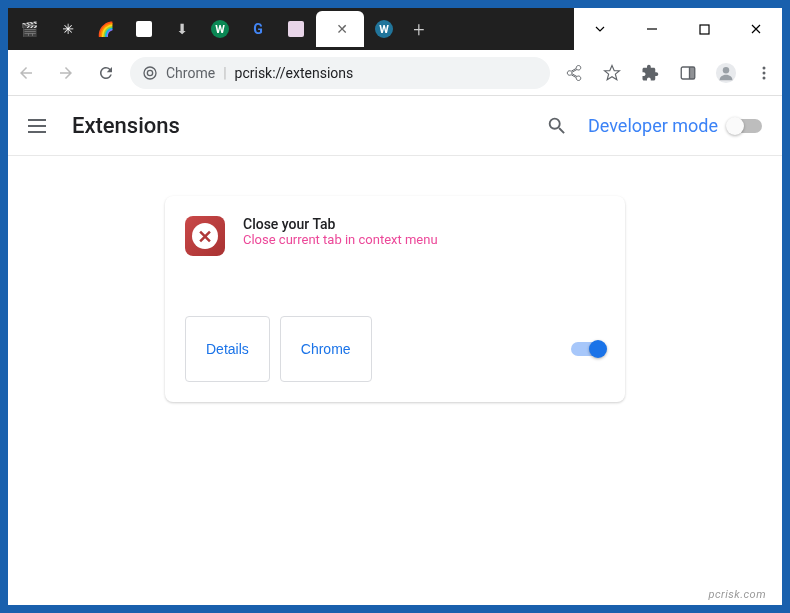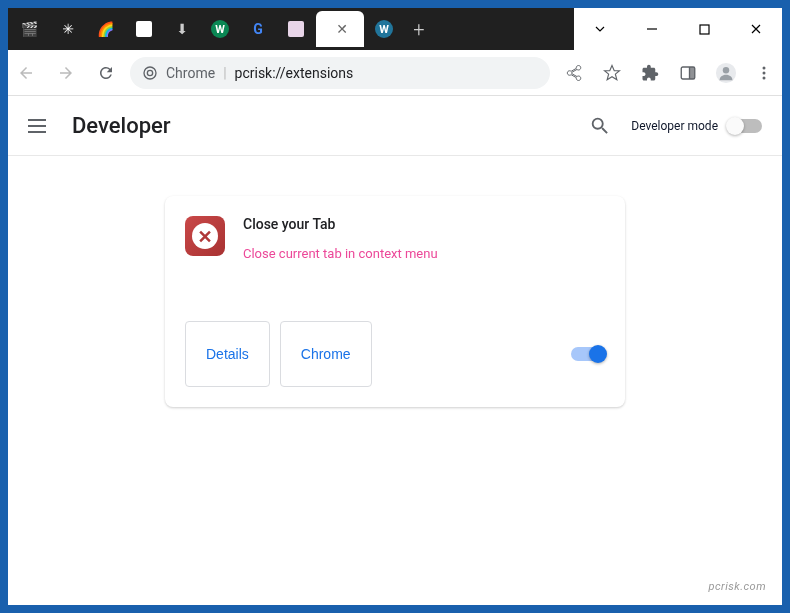--- a/index.html
+++ b/index.html
@@ -156,22 +156,22 @@
       flex: 1;
     }
     .ext-search {
       color: #5f6368;
       cursor: pointer;
     }
     .dev-mode {
       display: flex;
       align-items: center;
       gap: 10px;
-      font-size: 12px;
-      color: #0f172a;
+      font-size: 18px;
+      color: #3b82f6;
     }
     .toggle {
       width: 34px;
       height: 14px;
       background: #bdbdbd;
       border-radius: 7px;
       position: relative;
       cursor: pointer;
     }
     .toggle-knob {
@@ -231,21 +231,21 @@
       display: flex;
       align-items: center;
       justify-content: center;
       color: #b03838;
       font-weight: bold;
       font-size: 18px;
     }
     .ext-info {
       display: flex;
       flex-direction: column;
-      gap: 14px;
+      gap: 0;
     }
     .ext-name {
       font-size: 14px;
       color: #202124;
       font-weight: 500;
     }
     .ext-desc {
       font-size: 13px;
       color: #ec4899;
     }
@@ -261,21 +261,21 @@
       background: #fff;
       color: #1a73e8;
       font-size: 14px;
       cursor: pointer;
       font-weight: 500;
     }
     .card-spacer { flex: 1; }
     
     .watermark {
       position: absolute;
-      bottom: 12px;
+      bottom: 4px;
       right: 16px;
       font-size: 11px;
       color: #999;
       font-style: italic;
       letter-spacing: 0.5px;
     }
     
     .window-ctrls {
       position: absolute;
       top: 0;
@@ -423,21 +423,21 @@
       </div>
     </div>
   </div>
 
   <div class="ext-header">
     <div class="hamburger">
       <span></span>
         <span></span>
         <span></span>
     </div>
-    <div class="ext-title">Developer</div>
+    <div class="ext-title">Extensions</div>
     <div class="ext-search">
       <svg width="22" height="22" viewBox="0 0 24 24">
           <path d="M15.5 14h-.79l-.28-.27A6.471 6.471 0 0016 9.5 6.5 6.5 0 109.5 16c1.61 0 3.09-.59 4.23-1.57l.27.28v.79l5 4.99L20.49 19l-4.99-5zm-6 0C7.01 14 5 11.99 5 9.5S7.01 5 9.5 5 14 7.01 14 9.5 11.99 14 9.5 14z" fill="currentColor"></path>
         </svg>
     </div>
     <div class="dev-mode">
       <span>Developer mode</span>
       <div class="toggle">
         <div class="toggle-knob"></div>
       </div>

